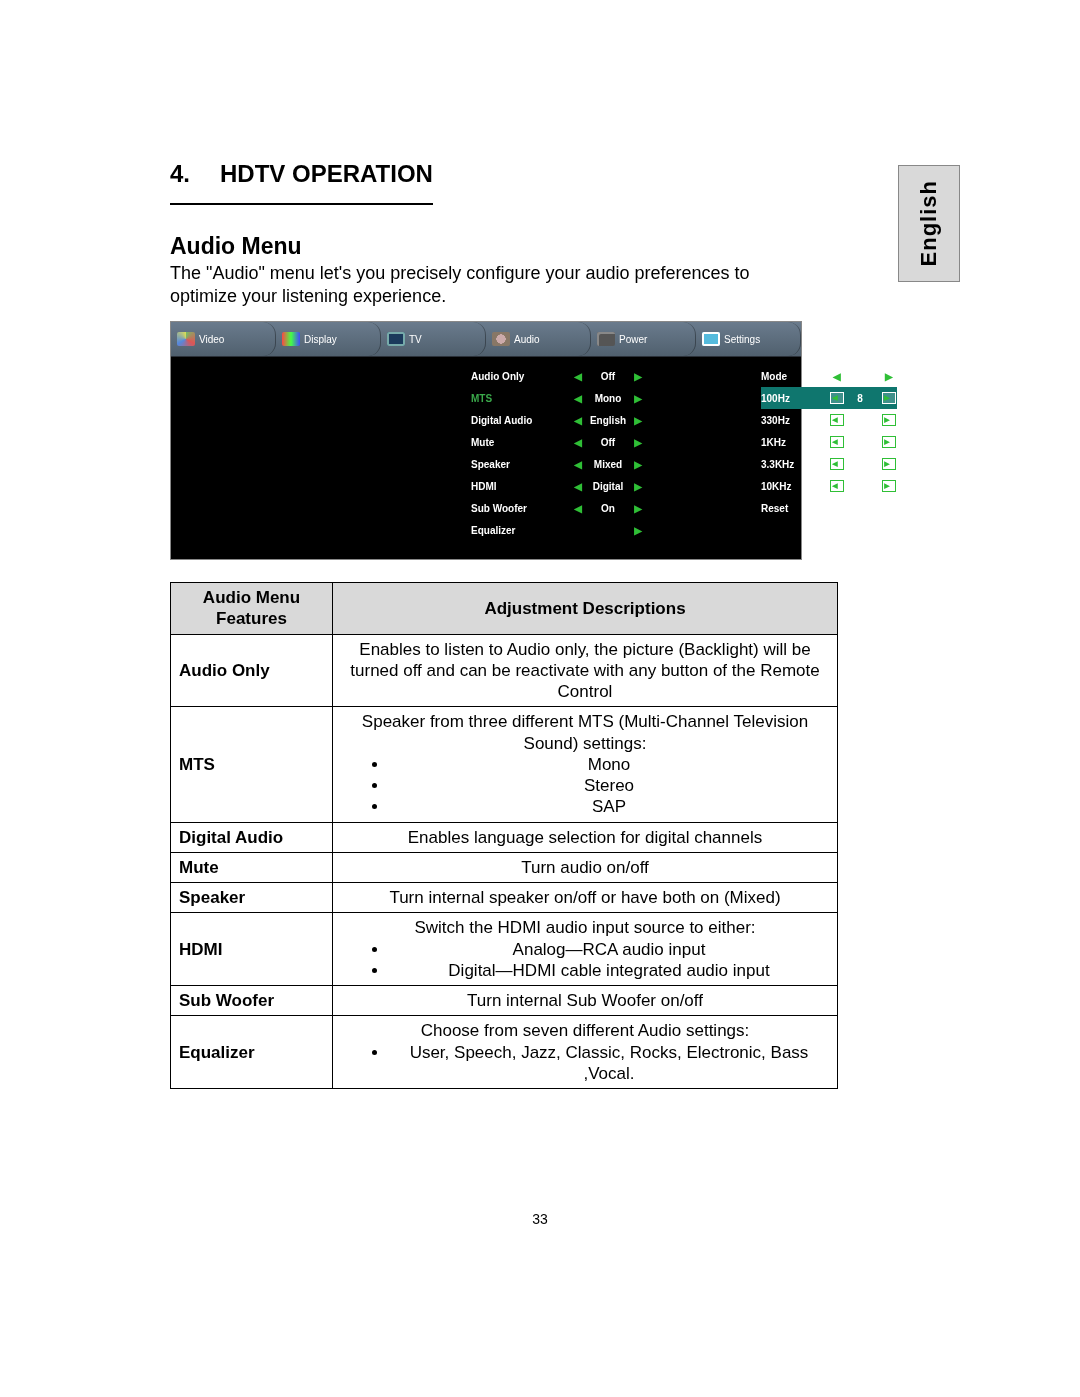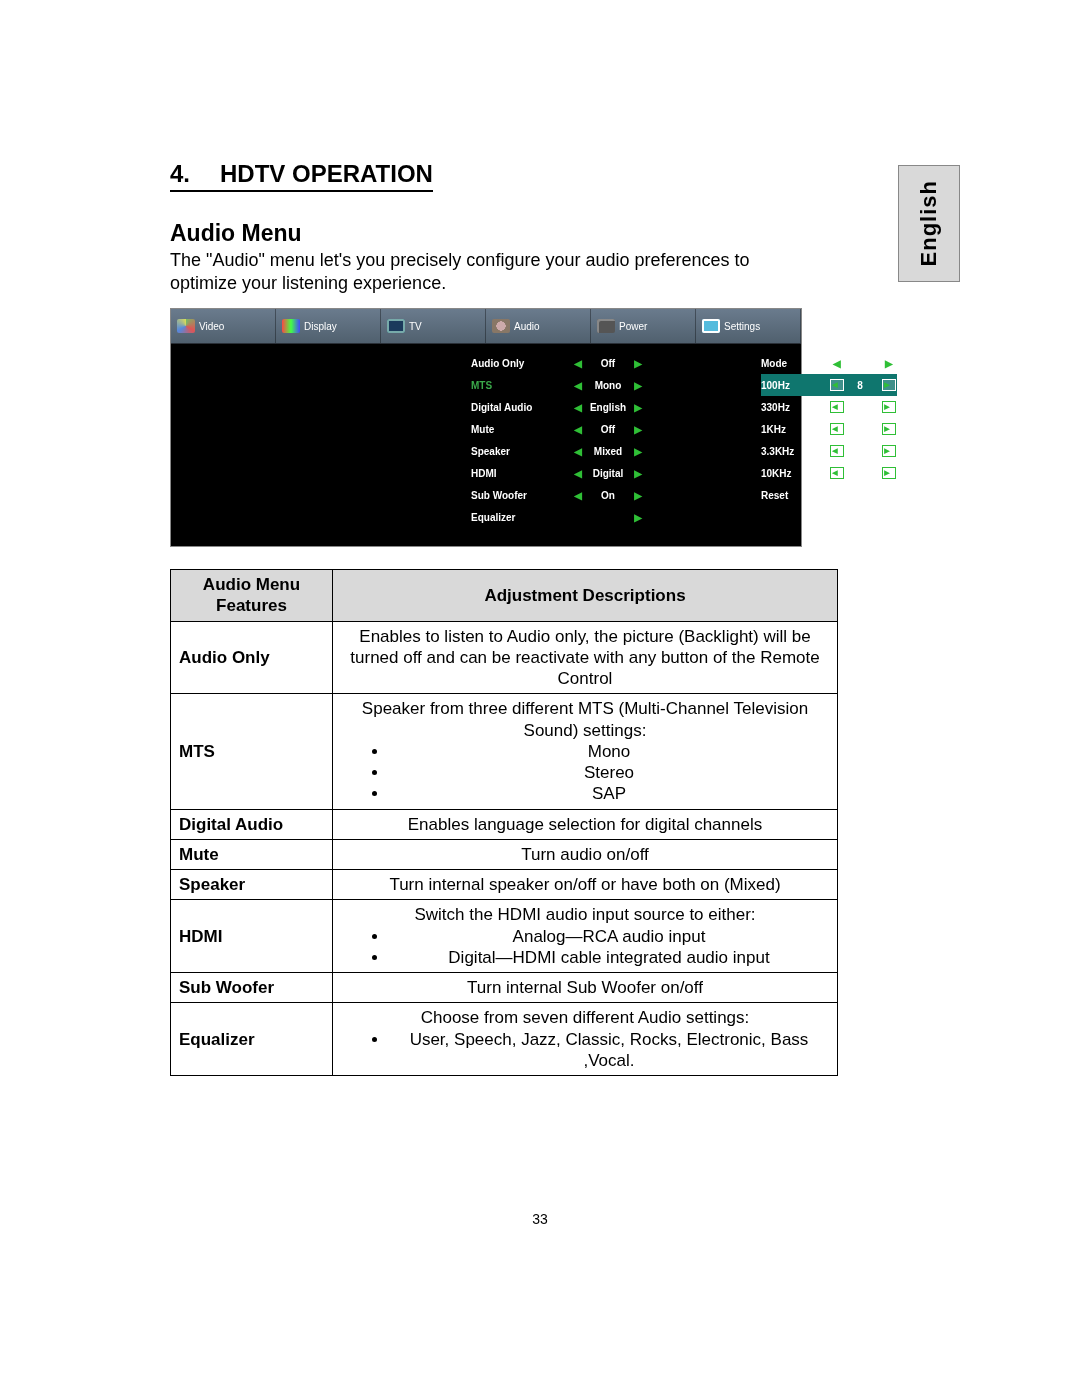--- a/index.html
+++ b/index.html
@@ -32,21 +32,21 @@
     writing-mode: vertical-rl;
     transform: rotate(180deg);
     font-weight: bold;
     font-size: 22px;
     letter-spacing: 1px;
   }
   .section-title {
     font-size: 24px;
     font-weight: bold;
     border-bottom: 2px solid #000;
-    padding-bottom: 2px;
+    padding-bottom: 15px;
     display: inline-block;
     margin-bottom: 20px;
   }
   .section-title .num { display:inline-block; margin-right: 30px; }
   .subtitle {
     font-weight: bold;
     font-size: 23px;
     margin-top: 8px;
     margin-bottom: 2px;
   }
@@ -70,20 +70,21 @@
   }
   .tab {
     flex: 1;
     display: flex;
     align-items: center;
     gap: 4px;
     color: #fff;
     font-size: 10px;
     padding-left: 6px;
     border-right: 1px solid rgba(0,0,0,.35);
+    border-radius: 13px;
   }
   .tab .ic {
     width: 18px; height: 14px; border-radius:2px;
   }
   .ic-video { background: conic-gradient(#7b6, #d55, #58d, #dd5); }
   .ic-display { background: linear-gradient(90deg,#f44,#4f4,#44f); }
   .ic-tv { background:#1b3a5c; box-shadow: inset 0 0 0 2px #7aa; }
   .ic-audio { background: radial-gradient(circle,#caa 40%,#876 42%); border-radius:50%; }
   .ic-power { background:#555; box-shadow: inset 2px 2px 0 #888; }
   .ic-settings { background:#5bd; box-shadow: inset 0 0 0 2px #fff; }

